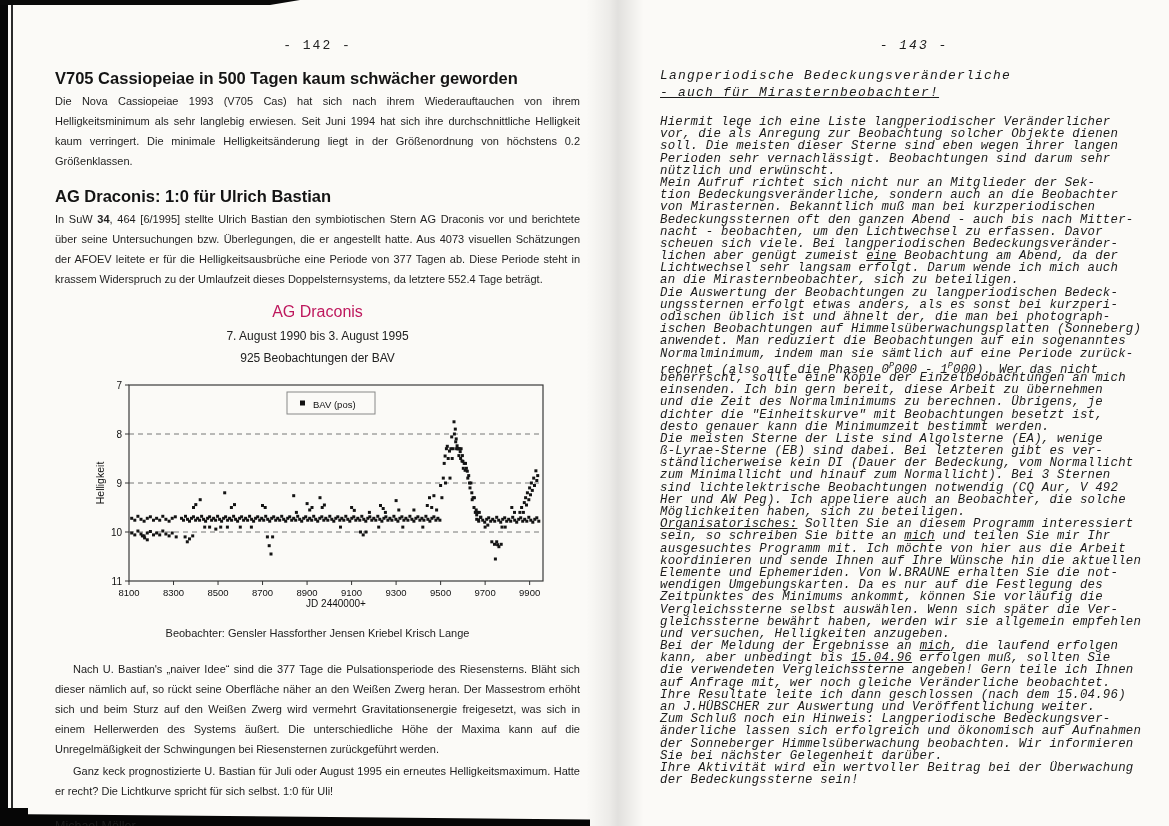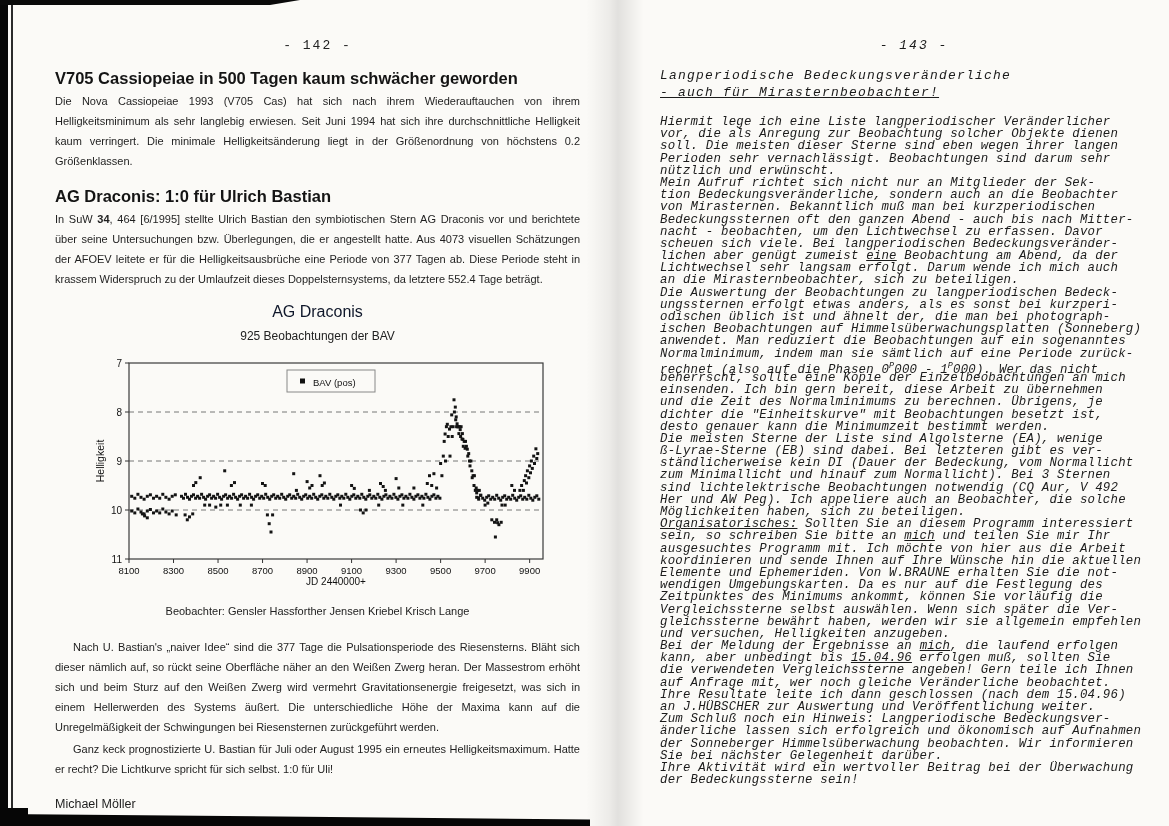--- a/index.html
+++ b/index.html
@@ -19,21 +19,21 @@
   .fold-shadow{position:absolute;left:586px;top:0;width:58px;height:826px;
             background:linear-gradient(90deg,rgba(0,0,0,0) 0%,rgba(0,0,0,0.06) 40%,rgba(0,0,0,0.10) 55%,rgba(0,0,0,0) 100%);}
   
   .page-left{position:absolute;left:55px;top:38px;width:525px;}
   .pagenum{font-family:"Liberation Mono", monospace;font-size:13px;text-align:center;
            letter-spacing:2px;color:#222;}
   .article-title{font-size:16.5px;font-weight:bold;margin:16px 0 3px 0;color:#141414;}
   .para{font-size:11px;line-height:20px;text-align:justify;margin:2px 0 0 0;}
   .para.indent{text-indent:18px;}
   .chart-block{margin-top:14px;}
-  .chart-title{text-align:center;font-size:16px;color:#0f172a;margin-top:6px;}
+  .chart-title{text-align:center;font-size:16px;color:#be185d;margin-top:6px;}
   .chart-sub{text-align:center;font-size:12px;color:#222;margin-top:8px;}
   .lc-wrap{margin-top:8px;margin-left:40px;width:460px;}
   .observers{margin-top:12px;text-align:center;font-size:11px;color:#222;line-height:20px;}
   .closing{margin-top:16px;}
   .signature{margin-top:18px;text-align:left;font-size:12.5px;padding-right:10px;}
   
   .page-right{position:absolute;left:660px;top:38px;width:508px;
               font-family:"Liberation Mono", monospace;color:#1b1b1b;font-style:italic;}
   .pagenum-r{font-size:13px;text-align:center;letter-spacing:2px;}
   .tw-heading{margin-top:14px;text-align:left;font-size:13px;letter-spacing:1.2px;line-height:17px;}
@@ -57,20 +57,21 @@
   <div class="pagenum">- 142 -</div>
 
   <div class="article-title">V705 Cassiopeiae in 500 Tagen kaum schwächer geworden</div>
   <div class="para"><span>Die Nova Cassiopeiae 1993 (V705 Cas) hat sich nach ihrem Wiederauftauchen von ihrem Helligkeitsminimum als sehr langlebig erwiesen. Seit Juni 1994 hat sich ihre durchschnittliche Helligkeit kaum verringert. Die minimale Helligkeitsänderung liegt in der Größenordnung von höchstens 0.2 Größenklassen.</span></div>
 
   <div class="article-title">AG Draconis: 1:0 für Ulrich Bastian</div>
   <div class="para"><span>In SuW </span><span style="font-weight: bold;">34</span><span>, 464 [6/1995] stellte Ulrich Bastian den symbiotischen Stern AG Draconis vor und berichtete über seine Untersuchungen bzw. Überlegungen, die er angestellt hatte. Aus 4073 visuellen Schätzungen der AFOEV leitete er für die Helligkeitsausbrüche eine Periode von 377 Tagen ab. Diese Periode steht in krassem Widerspruch zu der Umlaufzeit dieses Doppelsternsystems, da letztere 552.4 Tage beträgt.</span></div>
 
   <div class="chart-block">
     <div class="chart-title">AG Draconis</div>
+    <div class="chart-sub">7. August 1990 bis 3. August 1995</div>
     <div class="chart-sub">925 Beobachtungen der BAV</div>
     <div class="lc-wrap">
       <svg id="lc-svg" width="460" height="234">
           <line x1="34" y1="61" x2="448" y2="61" stroke="#555" stroke-width="0.8" stroke-dasharray="5 4"></line>
           <line x1="34" y1="110" x2="448" y2="110" stroke="#555" stroke-width="0.8" stroke-dasharray="5 4"></line>
           <line x1="34" y1="159" x2="448" y2="159" stroke="#555" stroke-width="0.8" stroke-dasharray="5 4"></line>
           <rect x="34" y="12" width="414" height="196" fill="none" stroke="#3a3a3a" stroke-width="1.2"></rect>
           <line x1="30" y1="12" x2="34" y2="12" stroke="#333" stroke-width="1"></line>
           <text x="27" y="15.5" font-size="10" text-anchor="end" fill="#111">7</text>
           <line x1="30" y1="61" x2="34" y2="61" stroke="#333" stroke-width="1"></line>

